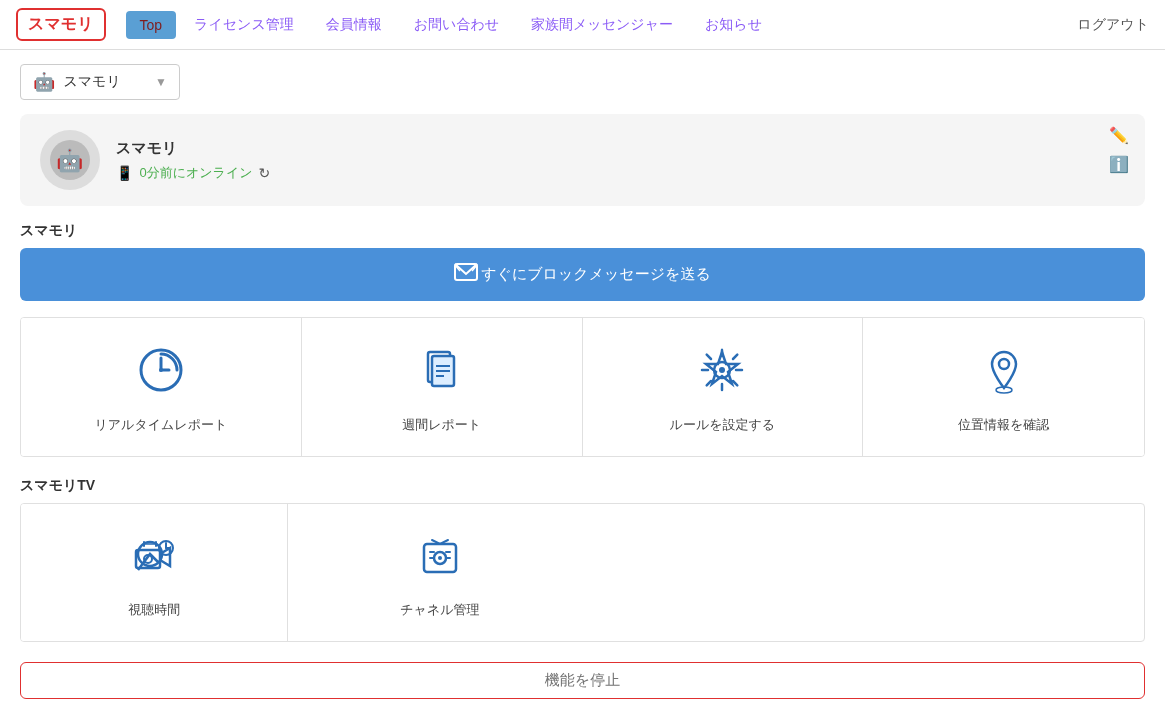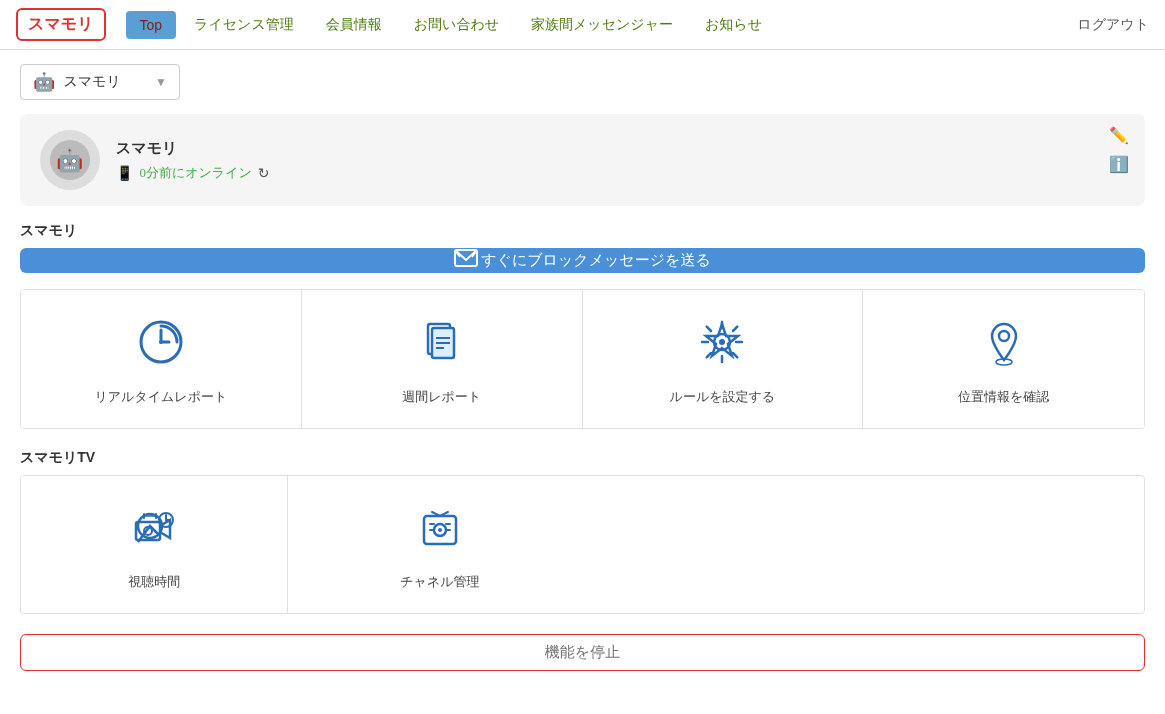--- a/index.html
+++ b/index.html
@@ -38,21 +38,21 @@
       display: flex;
       align-items: center;
       gap: 4px;
       flex: 1;
     }
     .nav-item {
       padding: 6px 14px;
       border-radius: 4px;
       cursor: pointer;
       font-size: 14px;
-      color: #4d7c0f;
+      color: #8b5cf6;
     }
     .nav-item.active {
       background: #5a9fd4;
       color: #7f1d1d;
     }
     .logout-btn {
       margin-left: auto;
       color: #555;
       cursor: pointer;
       font-size: 14px;
@@ -156,21 +156,21 @@
     
     .block-btn-wrap {
       padding: 0 20px 16px 20px;
     }
     .block-btn {
       width: 100%;
       background: #4a90d9;
       color: #fff;
       border: none;
       border-radius: 6px;
-      padding: 0;
+      padding: 14px;
       font-size: 15px;
       cursor: pointer;
       display: flex;
       align-items: center;
       justify-content: center;
       gap: 3px;
     }
     .block-btn-icon {
       font-size: 18px;
     }
@@ -306,21 +306,21 @@
   <div class="device-avatar">
     <svg viewBox="0 0 40 40" width="40" height="40">
       <circle cx="20" cy="20" r="20" fill="#bbb"></circle>
       <text x="20" y="28" text-anchor="middle" font-size="22" fill="#555">🤖</text>
     </svg>
   </div>
   <div class="device-info">
     <div class="device-title">スマモリ</div>
     <div class="device-status">
       <span class="status-phone-icon">📱</span>
-      <span style="color:#4caf50;font-family:Liberation Serif, serif;">0分前にオンライン</span>
+      <span style="color:#4caf50;">0分前にオンライン</span>
       <span class="refresh-icon">↻</span>
     </div>
   </div>
   <div class="card-actions">
     <span class="card-icon-btn">✏️</span>
     <span class="card-icon-btn">ℹ️</span>
   </div>
 </div>
 
 <div class="section-label">スマモリ</div>

